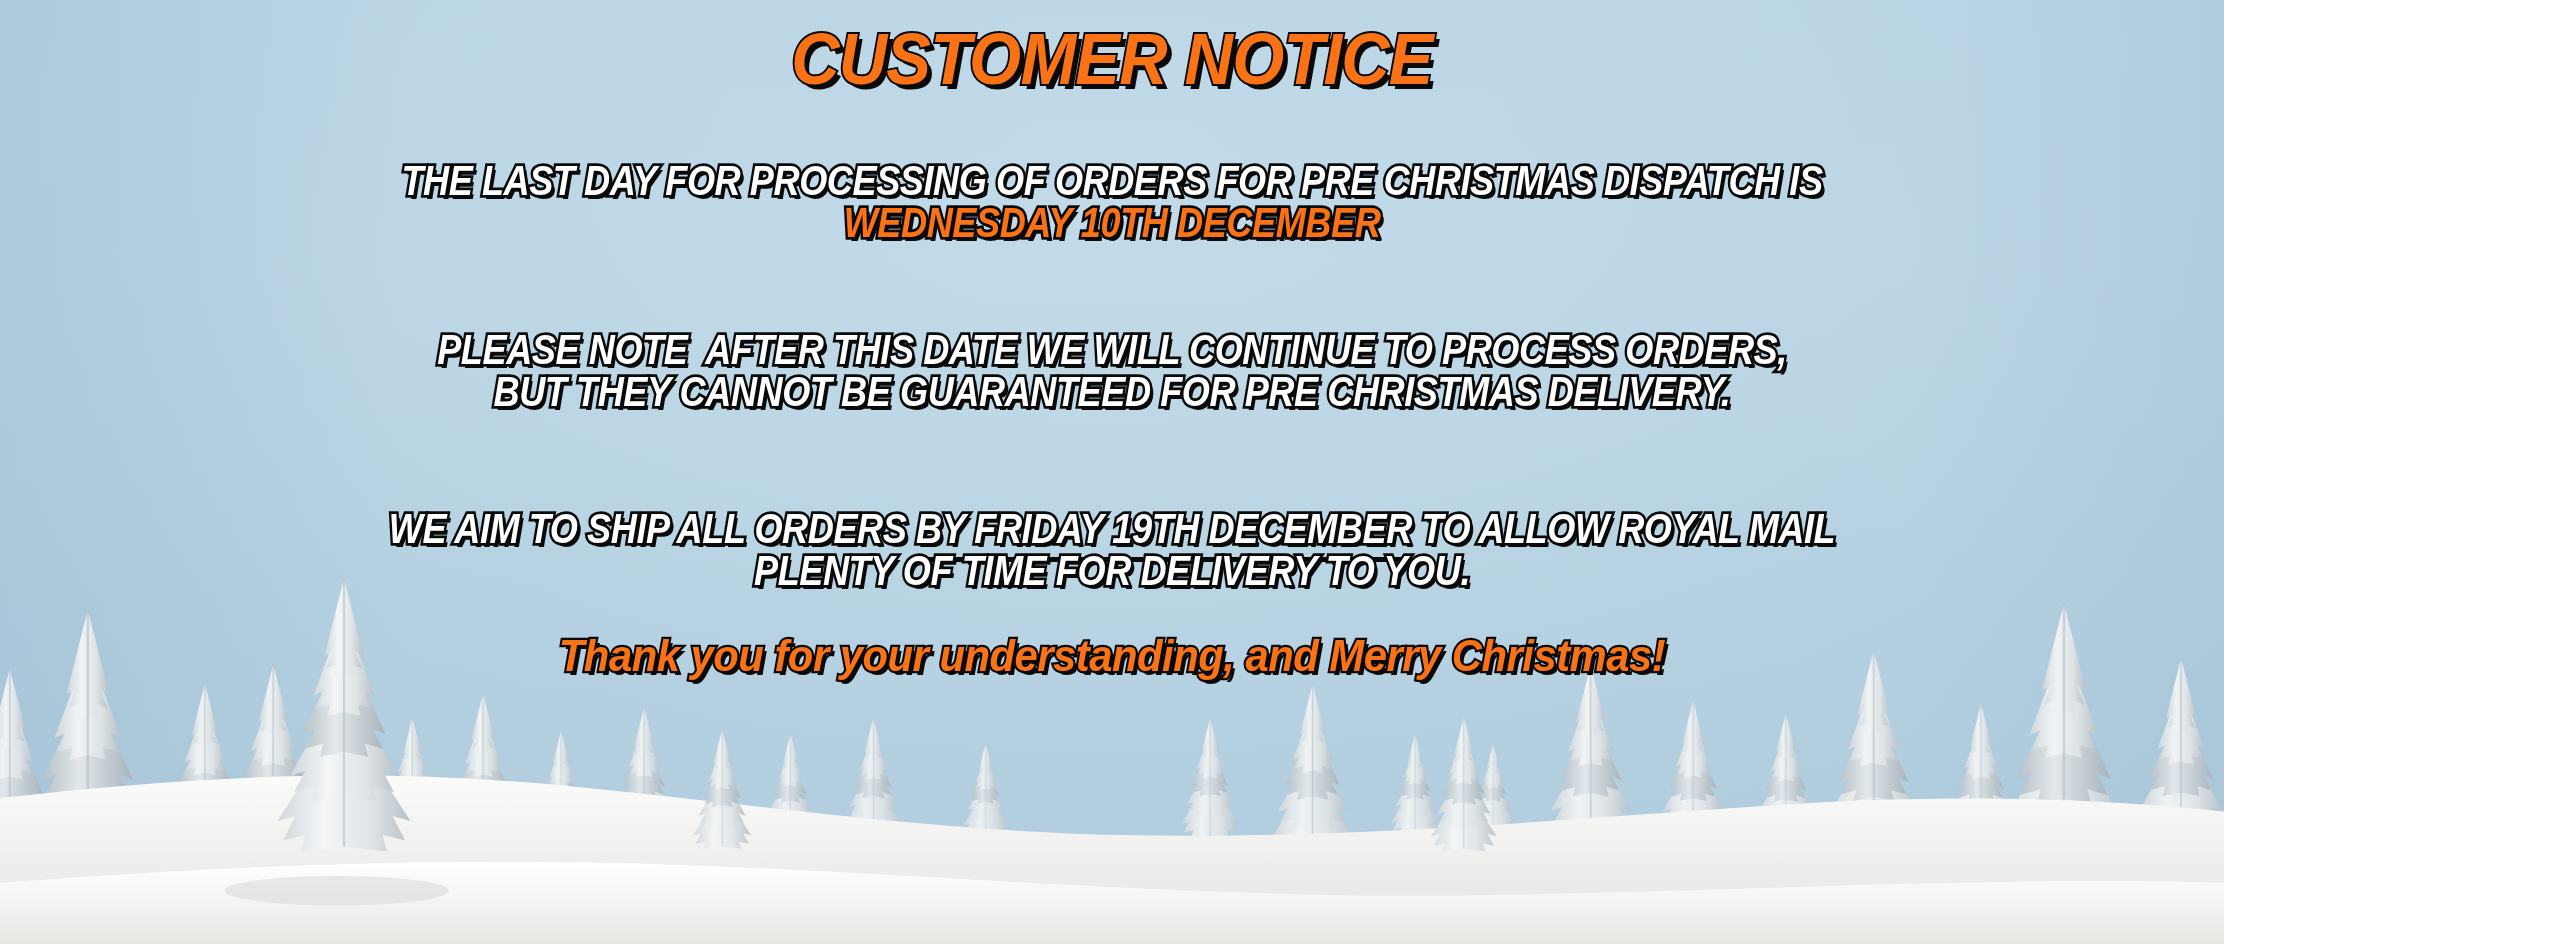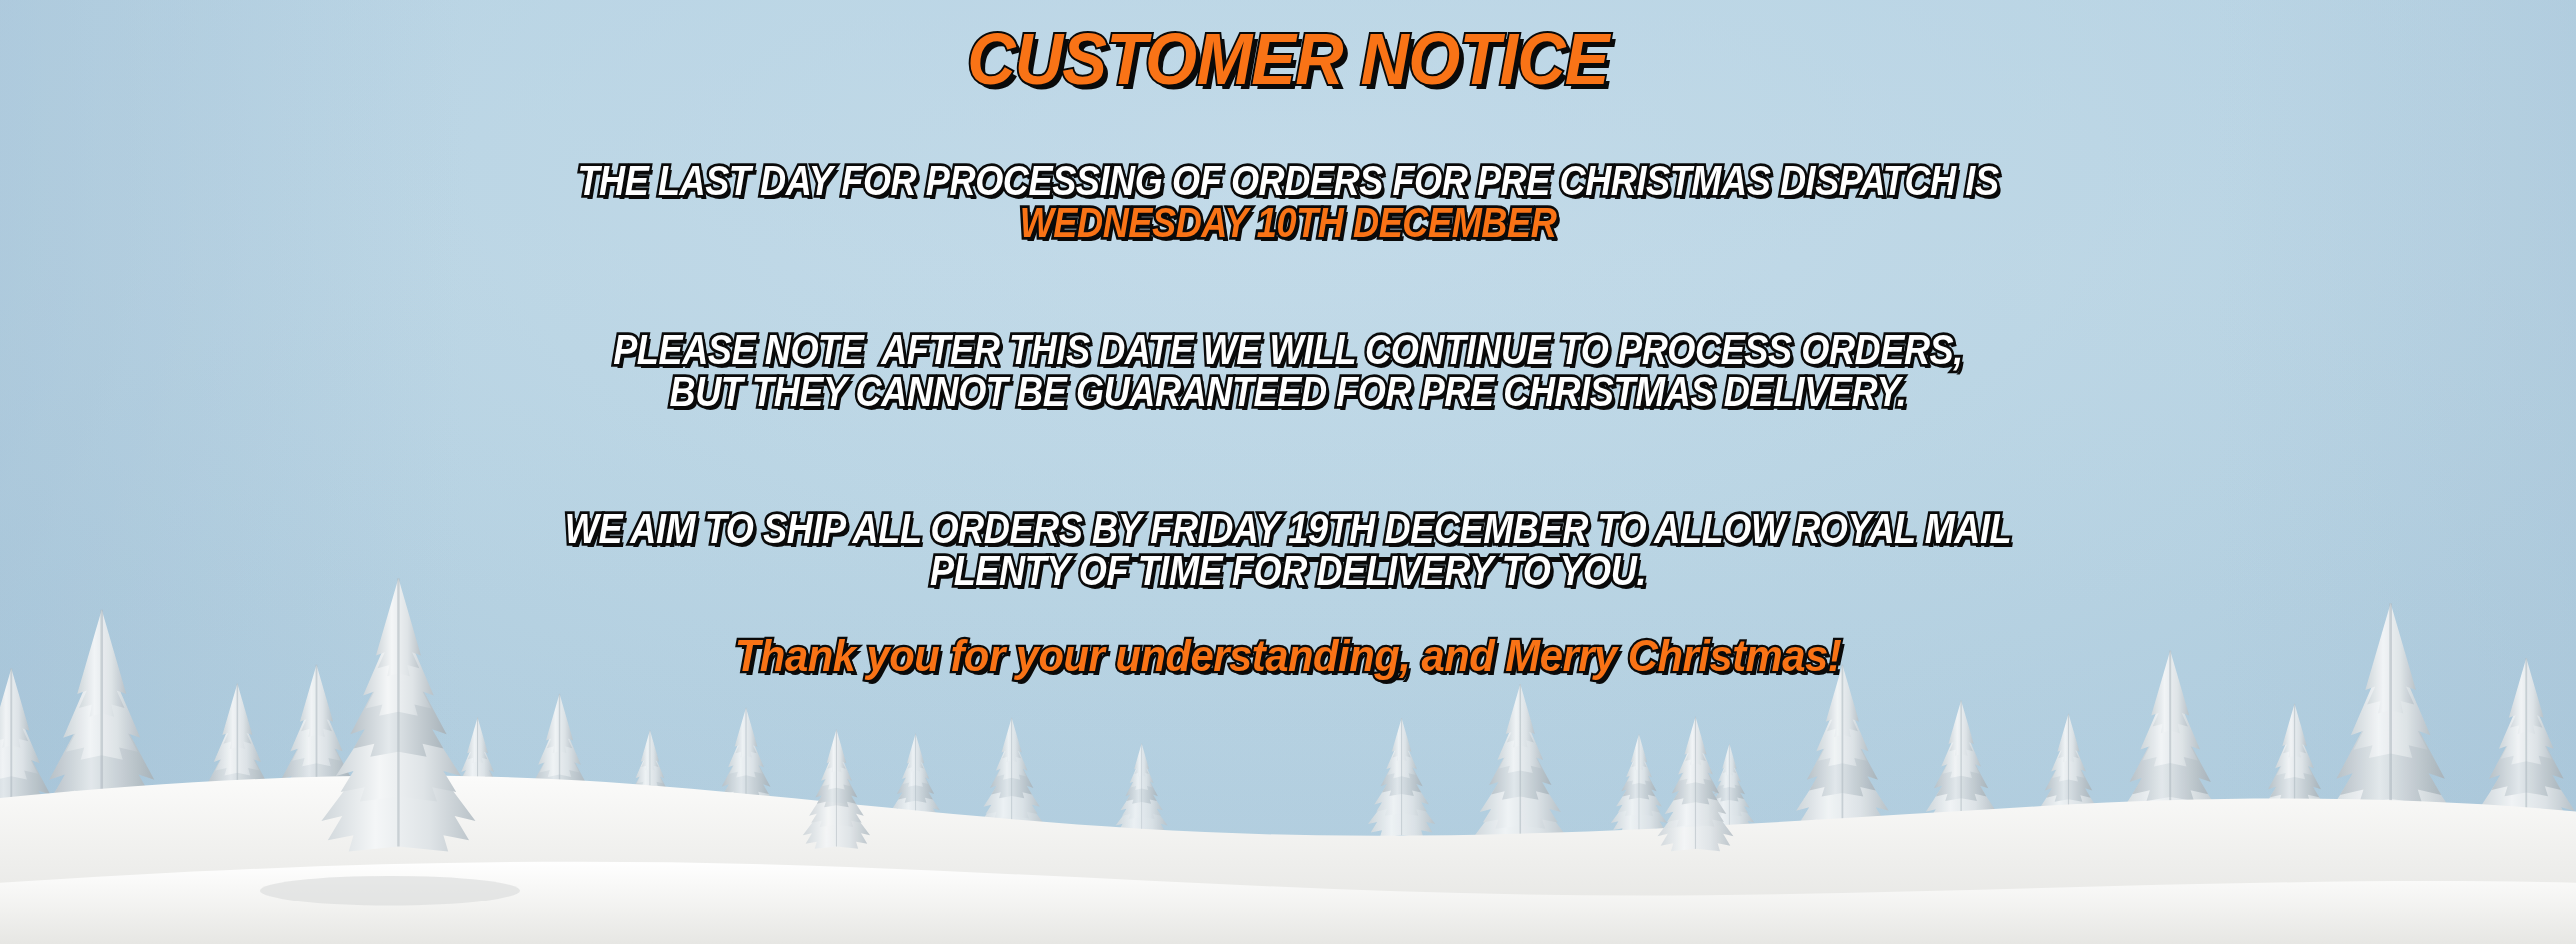--- a/index.html
+++ b/index.html
@@ -4,21 +4,21 @@
 <title>Customer Notice Banner</title>
 <style>
   html, body {
     margin: 0;
     padding: 0;
     background: #ffffff;
   }
 
   #banner {
     position: relative;
-    width: 2576px;
+    width: 2224px;
     height: 945px;
     overflow: hidden;
     font-family: "Liberation Sans", sans-serif;
     background: #4c1d95;
   }
 
   
   .sky {
     position: absolute;
     inset: 0;

